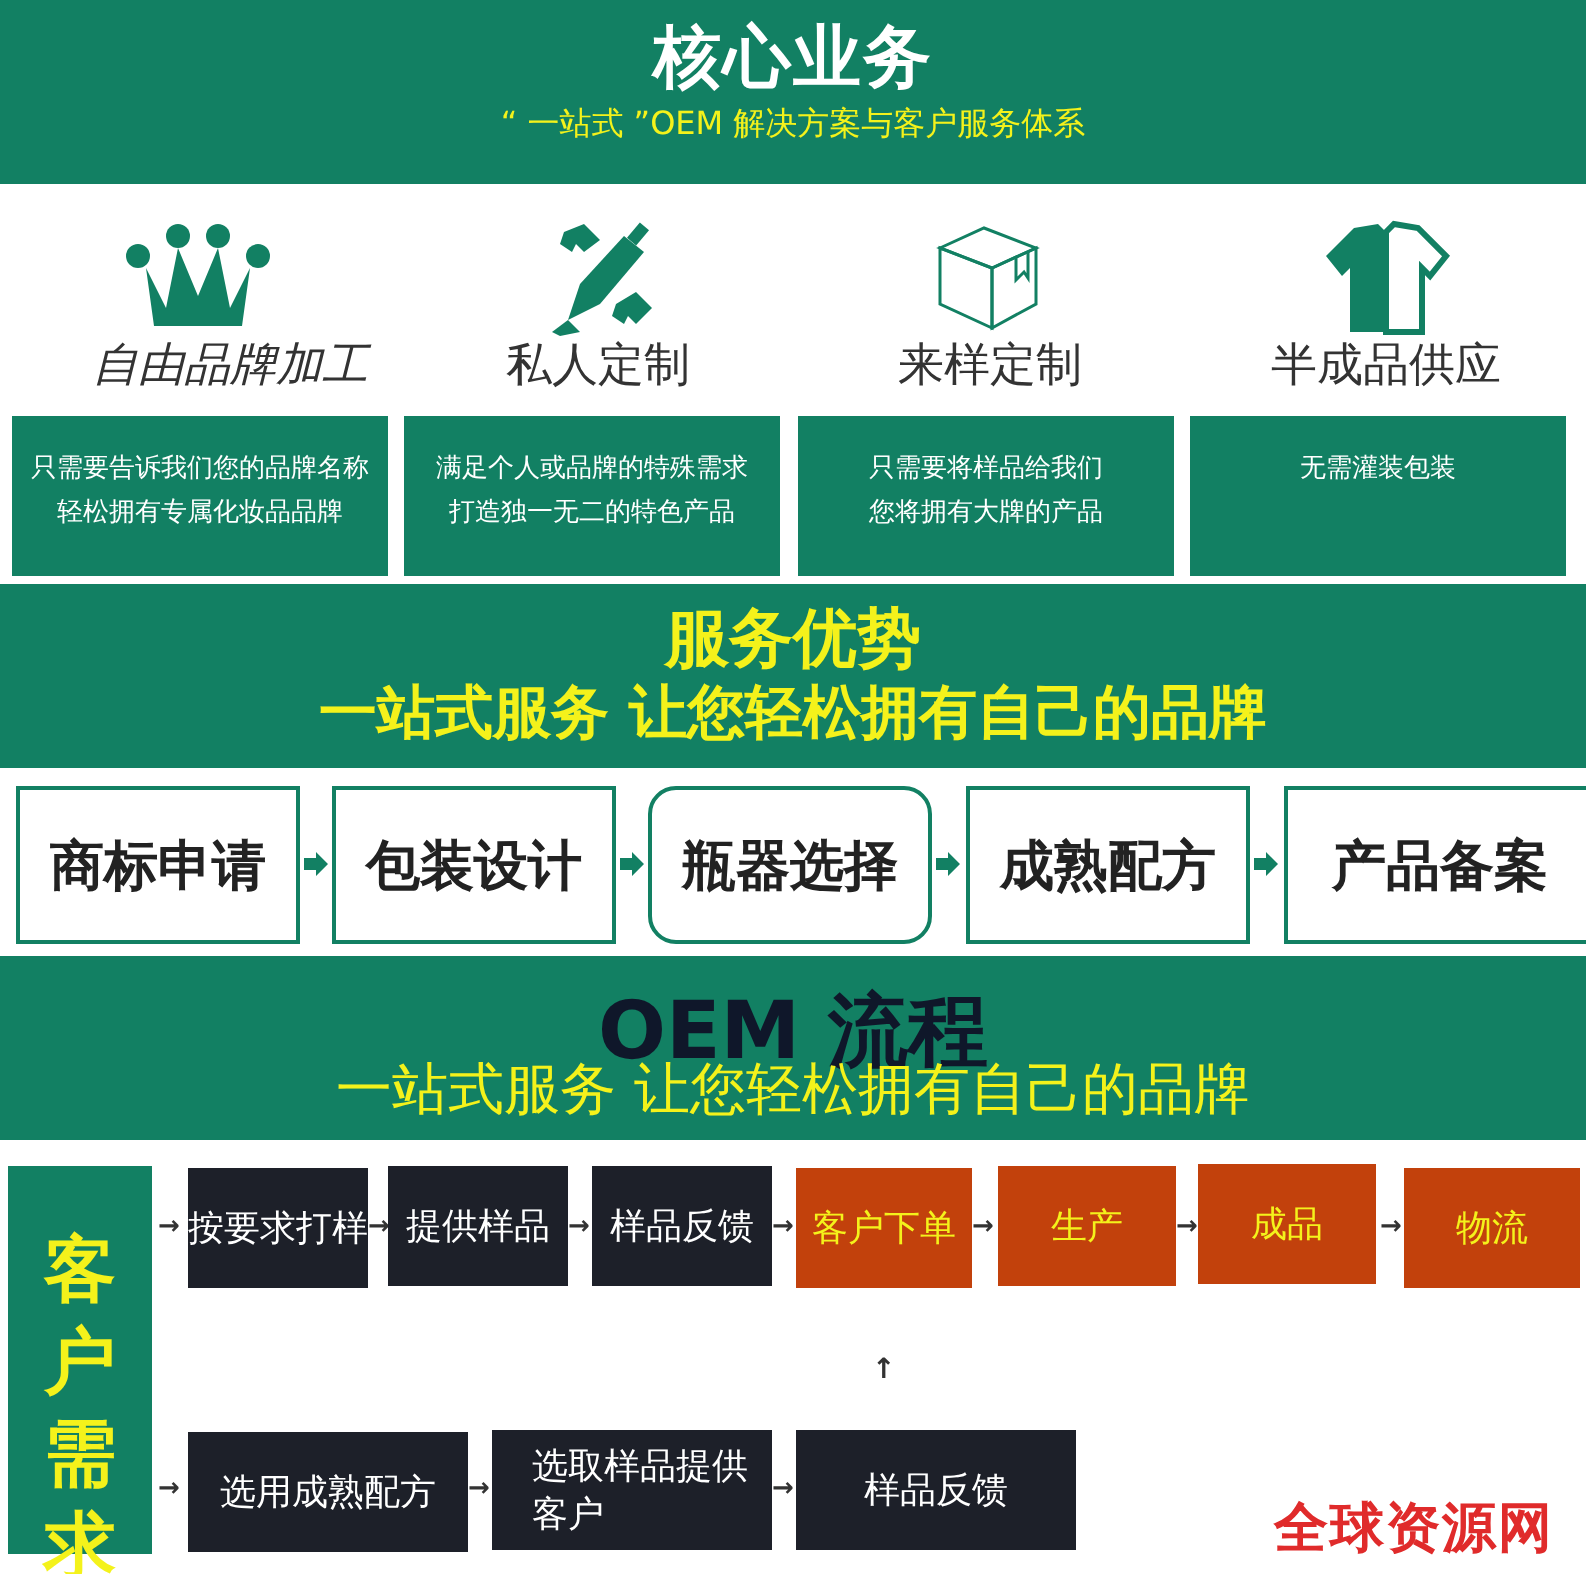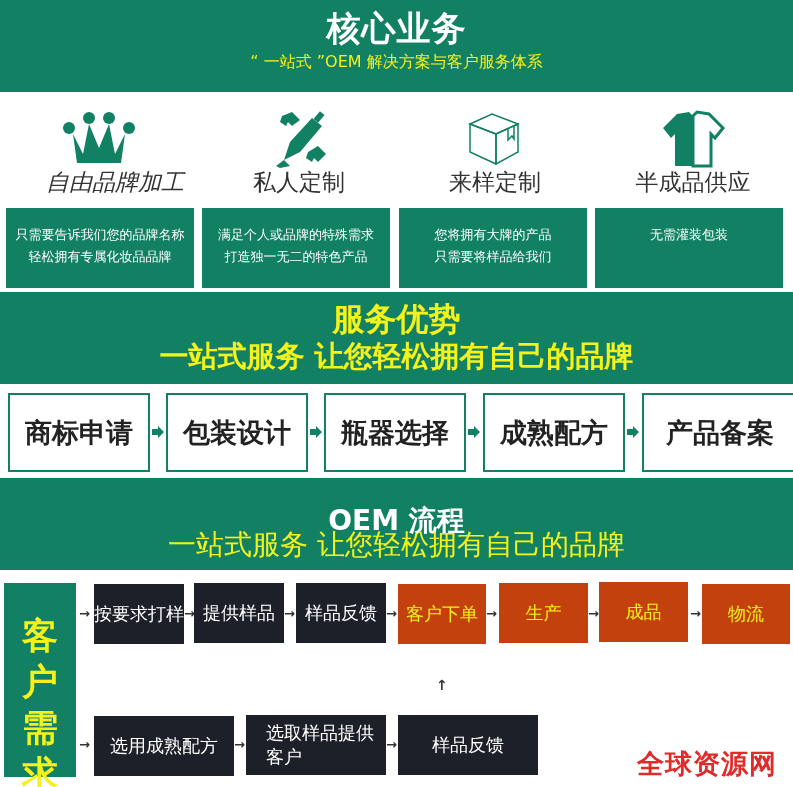--- a/index.html
+++ b/index.html
@@ -21,21 +21,21 @@
   
   #svc { top:292px; height:92px; }
   #svc .t1 { position:absolute; top:6px; left:0; width:100%; font-size:32px; font-weight:bold; color:#f4f21b; }
   #svc .t2 { position:absolute; top:45px; left:0; width:100%; font-size:29px; font-weight:bold; color:#f4f21b; }
 
   .step { position:absolute; top:393px; height:79px; border:2px solid #128063; background:#fff; font-size:27px; font-weight:bold; color:#222; display:flex; align-items:center; justify-content:center; }
   .step-arrow { position:absolute; top:425px; width:14px; height:14px; }
 
   
   #oem { top:478px; height:92px; }
-  #oem .t1 { position:absolute; top:24px; left:0; width:100%; font-size:28px; font-weight:bold; color:#ffffff; }
+  #oem .t1 { position:absolute; top:10px; left:0; width:100%; font-size:40px; font-weight:bold; color:#0f172a; }
   #oem .t2 { position:absolute; top:48px; left:0; width:100%; font-size:28px; color:#f4f21b; }
 
   
   #cust { left:4px; top:583px; width:72px; height:194px; background:#128063; color:#f4f21b; font-size:36px; font-weight:bold; text-align:center; line-height:46px; padding-top:14px; }
   .fbox { position:absolute; height:60px; display:flex; align-items:center; justify-content:center; font-size:18px; }
   .fbox.dark { background:#1d2029; color:#ffffff; }
   .fbox.gr { background:#c2410c; color:#f4f21b; }
   .farrow { position:absolute; font-size:13px; color:#333; font-weight:bold; }
 
   #wm { position:absolute; left:637px; top:746px; font-size:27px; font-weight:bold; color:#e02b2b; letter-spacing:1px; font-family:"DejaVu Sans", sans-serif; }
@@ -86,41 +86,41 @@
 
 <div class="biz-card" style="left:6px; width:188px;">
   <div>只需要告诉我们您的品牌名称</div>
   <div>轻松拥有专属化妆品品牌</div>
 </div>
 <div class="biz-card" style="left:202px; width:188px;">
   <div>满足个人或品牌的特殊需求</div>
   <div>打造独一无二的特色产品</div>
 </div>
 <div class="biz-card" style="left:399px; width:188px;">
+  <div>只需要将样品给我们</div>
   <div>您将拥有大牌的产品</div>
-  <div>只需要将样品给我们</div>
 </div>
 <div class="biz-card" style="left:595px; width:188px;">
   <div>无需灌装包装</div>
 </div>
 
 <div id="svc" class="banner">
   <div class="t1">服务优势</div>
   <div class="t2">一站式服务 让您轻松拥有自己的品牌</div>
 </div>
 
 <div class="step" style="left:8px; width:142px;">商标申请</div>
 <svg class="step-arrow" style="left:151px;" viewBox="0 0 14 14">
     <polygon points="1,4 7,4 7,1 13,7 7,13 7,10 1,10" fill="#128063"></polygon>
   </svg>
 <div class="step" style="left:166px; width:142px;">包装设计</div>
 <svg class="step-arrow" style="left:309px;" viewBox="0 0 14 14">
     <polygon points="1,4 7,4 7,1 13,7 7,13 7,10 1,10" fill="#128063"></polygon>
   </svg>
-<div class="step" style="left:324px; width:142px;">瓶器选择</div>
+<div class="step" style="left:324px; width:142px;border-radius:14px;">瓶器选择</div>
 <svg class="step-arrow" style="left:467px;" viewBox="0 0 14 14">
     <polygon points="1,4 7,4 7,1 13,7 7,13 7,10 1,10" fill="#128063"></polygon>
   </svg>
 <div class="step" style="left:483px; width:142px;">成熟配方</div>
 <svg class="step-arrow" style="left:626px;" viewBox="0 0 14 14">
     <polygon points="1,4 7,4 7,1 13,7 7,13 7,10 1,10" fill="#128063"></polygon>
   </svg>
 <div class="step" style="left:642px; width:156px;">产品备案</div>
 
 <div id="oem" class="banner">

